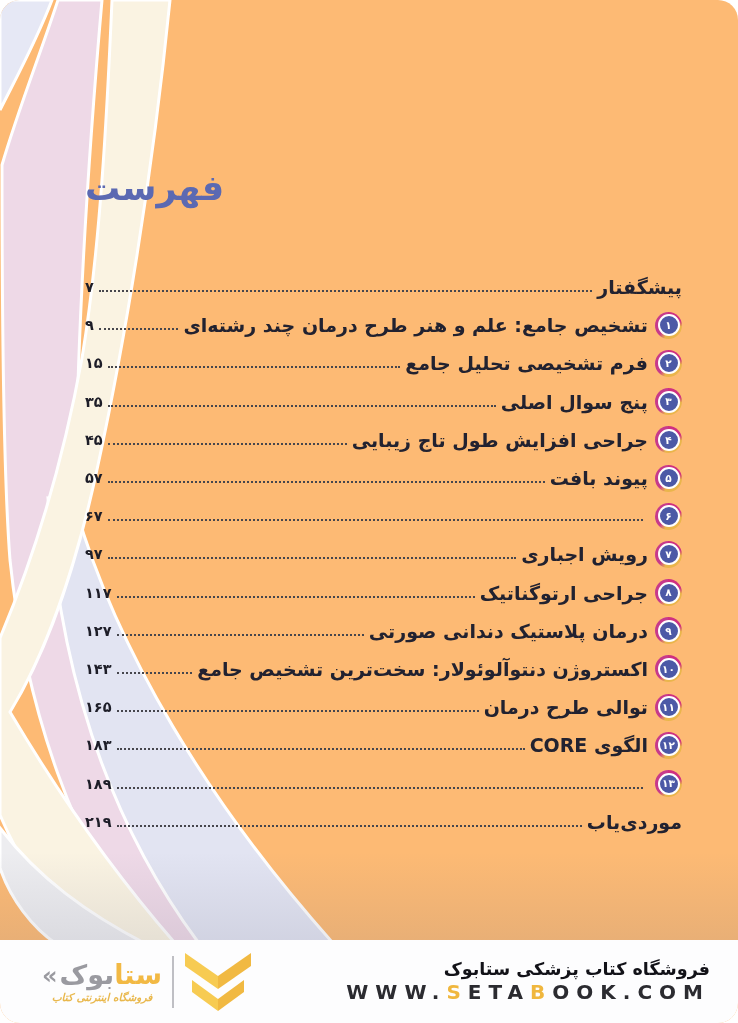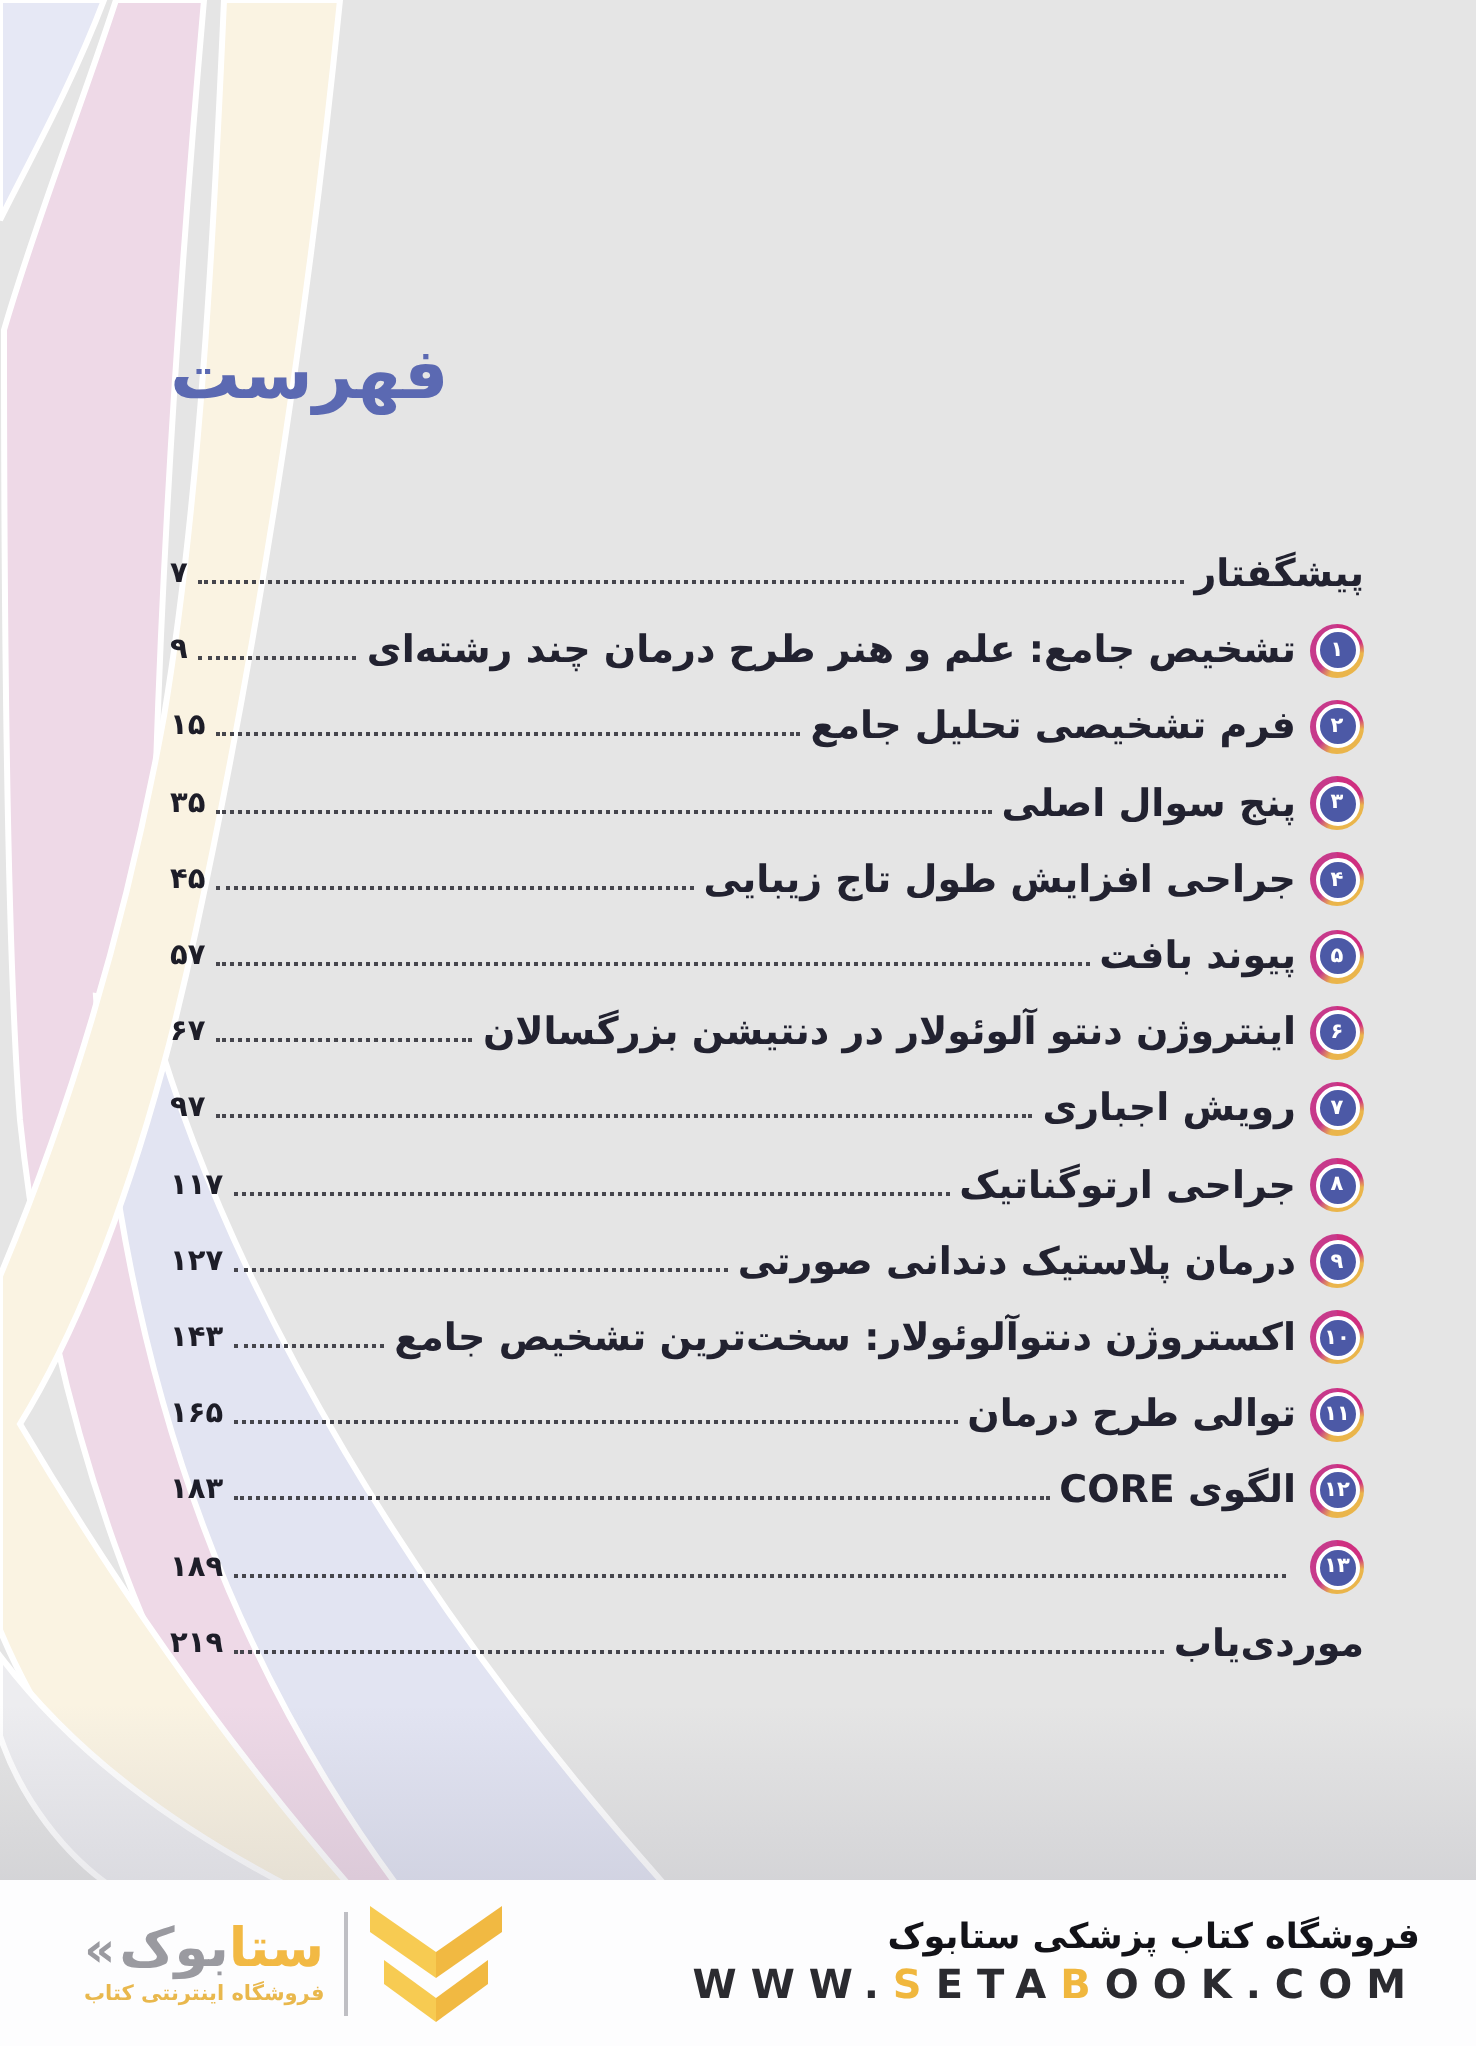--- a/index.html
+++ b/index.html
@@ -1,21 +1,22 @@
 <!DOCTYPE html>
 <html lang="fa"><head>
 <meta charset="utf-8">
 <style>
   html,body{margin:0;padding:0;background:#fff;}
   .page{
     position:relative;
     width:738px;height:1023px;
     overflow:hidden;
-    background:#e5e5e5;
+    background:#fdba74;
     font-family:"DejaVu Sans", sans-serif;
+    border-radius:20px;
   }
   
   .decor{position:absolute;top:0;left:0;z-index:0;}
   .pre-footer-shade{
     position:absolute;left:0;top:852px;width:738px;height:88px;z-index:2;
     background:linear-gradient(to bottom, rgba(110,110,130,0) 0%, rgba(110,110,130,0.14) 100%);
     pointer-events:none;
   }
   
   .page-title{
@@ -66,21 +67,21 @@
   }
   .wordmark-block{display:flex;flex-direction:column;align-items:center;}
   .wordmark{
     display:flex;direction:rtl;align-items:baseline;
     font-size:27px;font-weight:bold;line-height:1.1;
   }
   .wm-yellow{color:#f2b944;}
   .wm-gray{color:#9a9aa0;}
   .wm-guill{color:#9a9aa0;font-size:24px;margin-right:2px;}
   .logo-tagline{
-    font-size:10.5px;color:#e9b84d;font-weight:bold;margin-top:2px;direction:rtl;
+    font-size:10.5px;color:#e9b84d;font-weight:bold;margin-top:2px;direction:rtl;font-style:italic;
   }
   .logo-divider{width:2px;height:52px;background:#bfbfc4;}
   .store-block{text-align:right;direction:rtl;}
   .store-name{
     font-size:17.5px;font-weight:bold;color:#121218;margin-bottom:1px;
   }
   .site-url{
     direction:ltr;font-size:20px;font-weight:bold;color:#2b2b30;
     letter-spacing:7px;white-space:nowrap;
   }
@@ -161,21 +162,20 @@
       </span>
       <span class="row-title">پیوند بافت</span>
       <span class="dots"></span>
       <span class="row-page">۵۷</span>
     </div>
 
     <div class="toc-row">
       <span class="badge">
         <span class="badge-inner badge-num">۶</span>
       </span>
-      <span class="row-title">اینتروژن دنتو آلوئولار در دنتیشن بزرگسالان</span>
       <span class="dots"></span>
       <span class="row-page">۶۷</span>
     </div>
 
     <div class="toc-row">
       <span class="badge">
         <span class="badge-inner badge-num">۷</span>
       </span>
       <span class="row-title">رویش اجباری</span>
       <span class="dots"></span>

